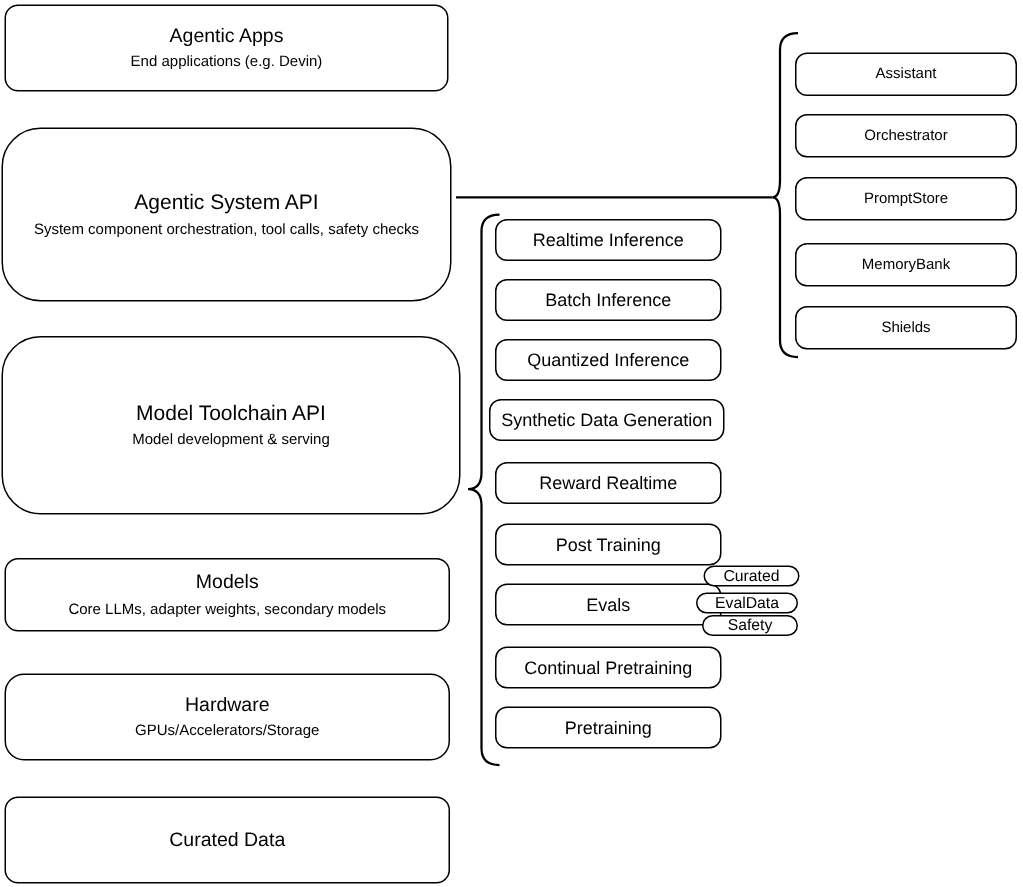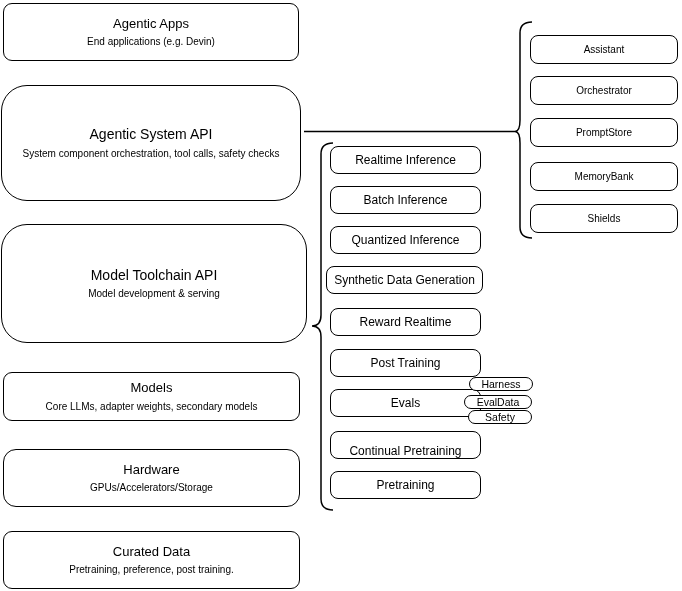--- a/index.html
+++ b/index.html
@@ -64,21 +64,20 @@
     <div class="subtitle">Core LLMs, adapter weights, secondary models</div>
   </div>
 
   <div class="box lbox" style="left:3px;top:449px;width:297px;height:58px;border-radius:13px;">
     <div class="title">Hardware</div>
     <div class="subtitle">GPUs/Accelerators/Storage</div>
   </div>
 
   <div class="box lbox" style="left:3px;top:531px;width:297px;height:58px;">
     <div class="title">Curated Data</div>
-    <div class="subtitle">Pretraining, preference, post training.</div>
   </div>
 
   <div class="box mbox" style="top:146px;">
     <span>Realtime Inference</span>
   </div>
   <div class="box mbox" style="top:186px;">
     <span>Batch Inference</span>
   </div>
   <div class="box mbox" style="top:226px;">
     <span>Quantized Inference</span>
@@ -88,29 +87,29 @@
   </div>
   <div class="box mbox" style="top:308px;">
     <span>Reward Realtime</span>
   </div>
   <div class="box mbox" style="top:349px;">
     <span>Post Training</span>
   </div>
   <div class="box mbox" style="top:389px;">
     <span>Evals</span>
   </div>
-  <div class="box mbox" style="top:431px;align-items:flex-end;">
+  <div class="box mbox" style="top:431px;">
     <span>Continual Pretraining</span>
   </div>
   <div class="box mbox" style="top:471px;">
     <span>Pretraining</span>
   </div>
 
   <div class="pill" style="left:469px;top:377px;width:64px;height:14px;">
-    <span>Harness</span>
+    <span>Curated</span>
   </div>
   <div class="pill" style="left:464px;top:395px;width:68px;height:14px;">
     <span>EvalData</span>
   </div>
   <div class="pill" style="left:468px;top:410px;width:64px;height:14px;">
     <span>Safety</span>
   </div>
 
   <div class="box rbox" style="top:35px;">
     <span>Assistant</span>

